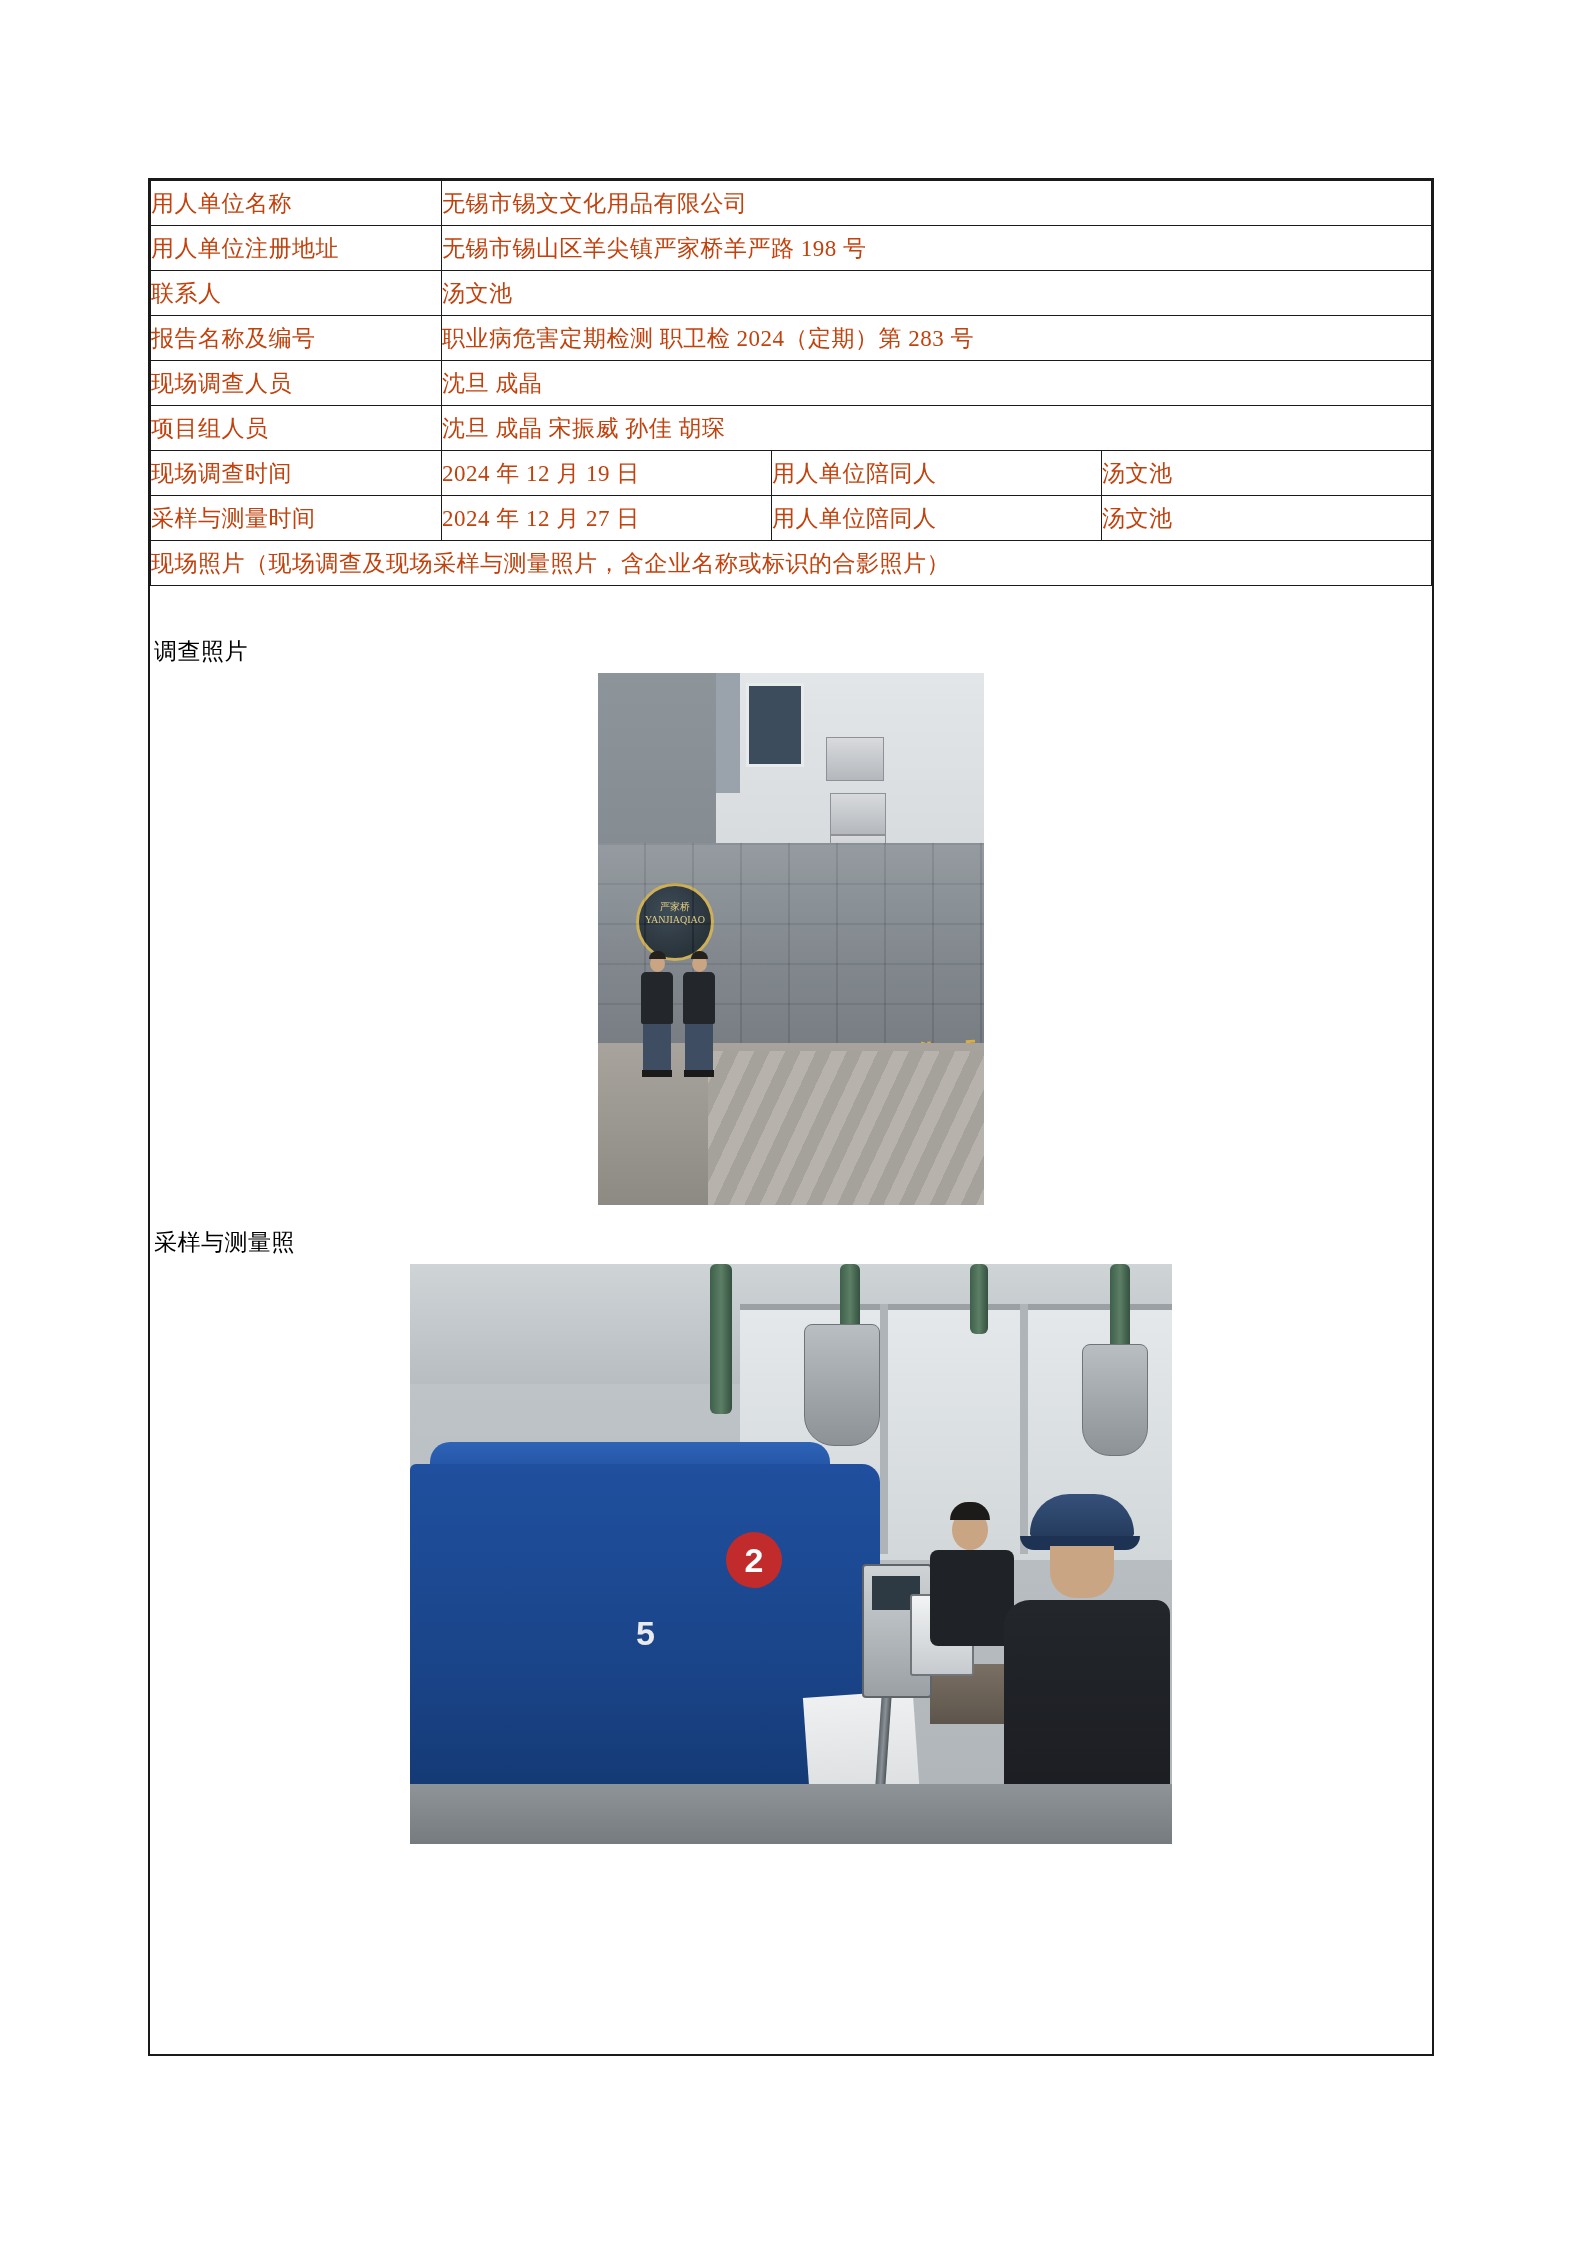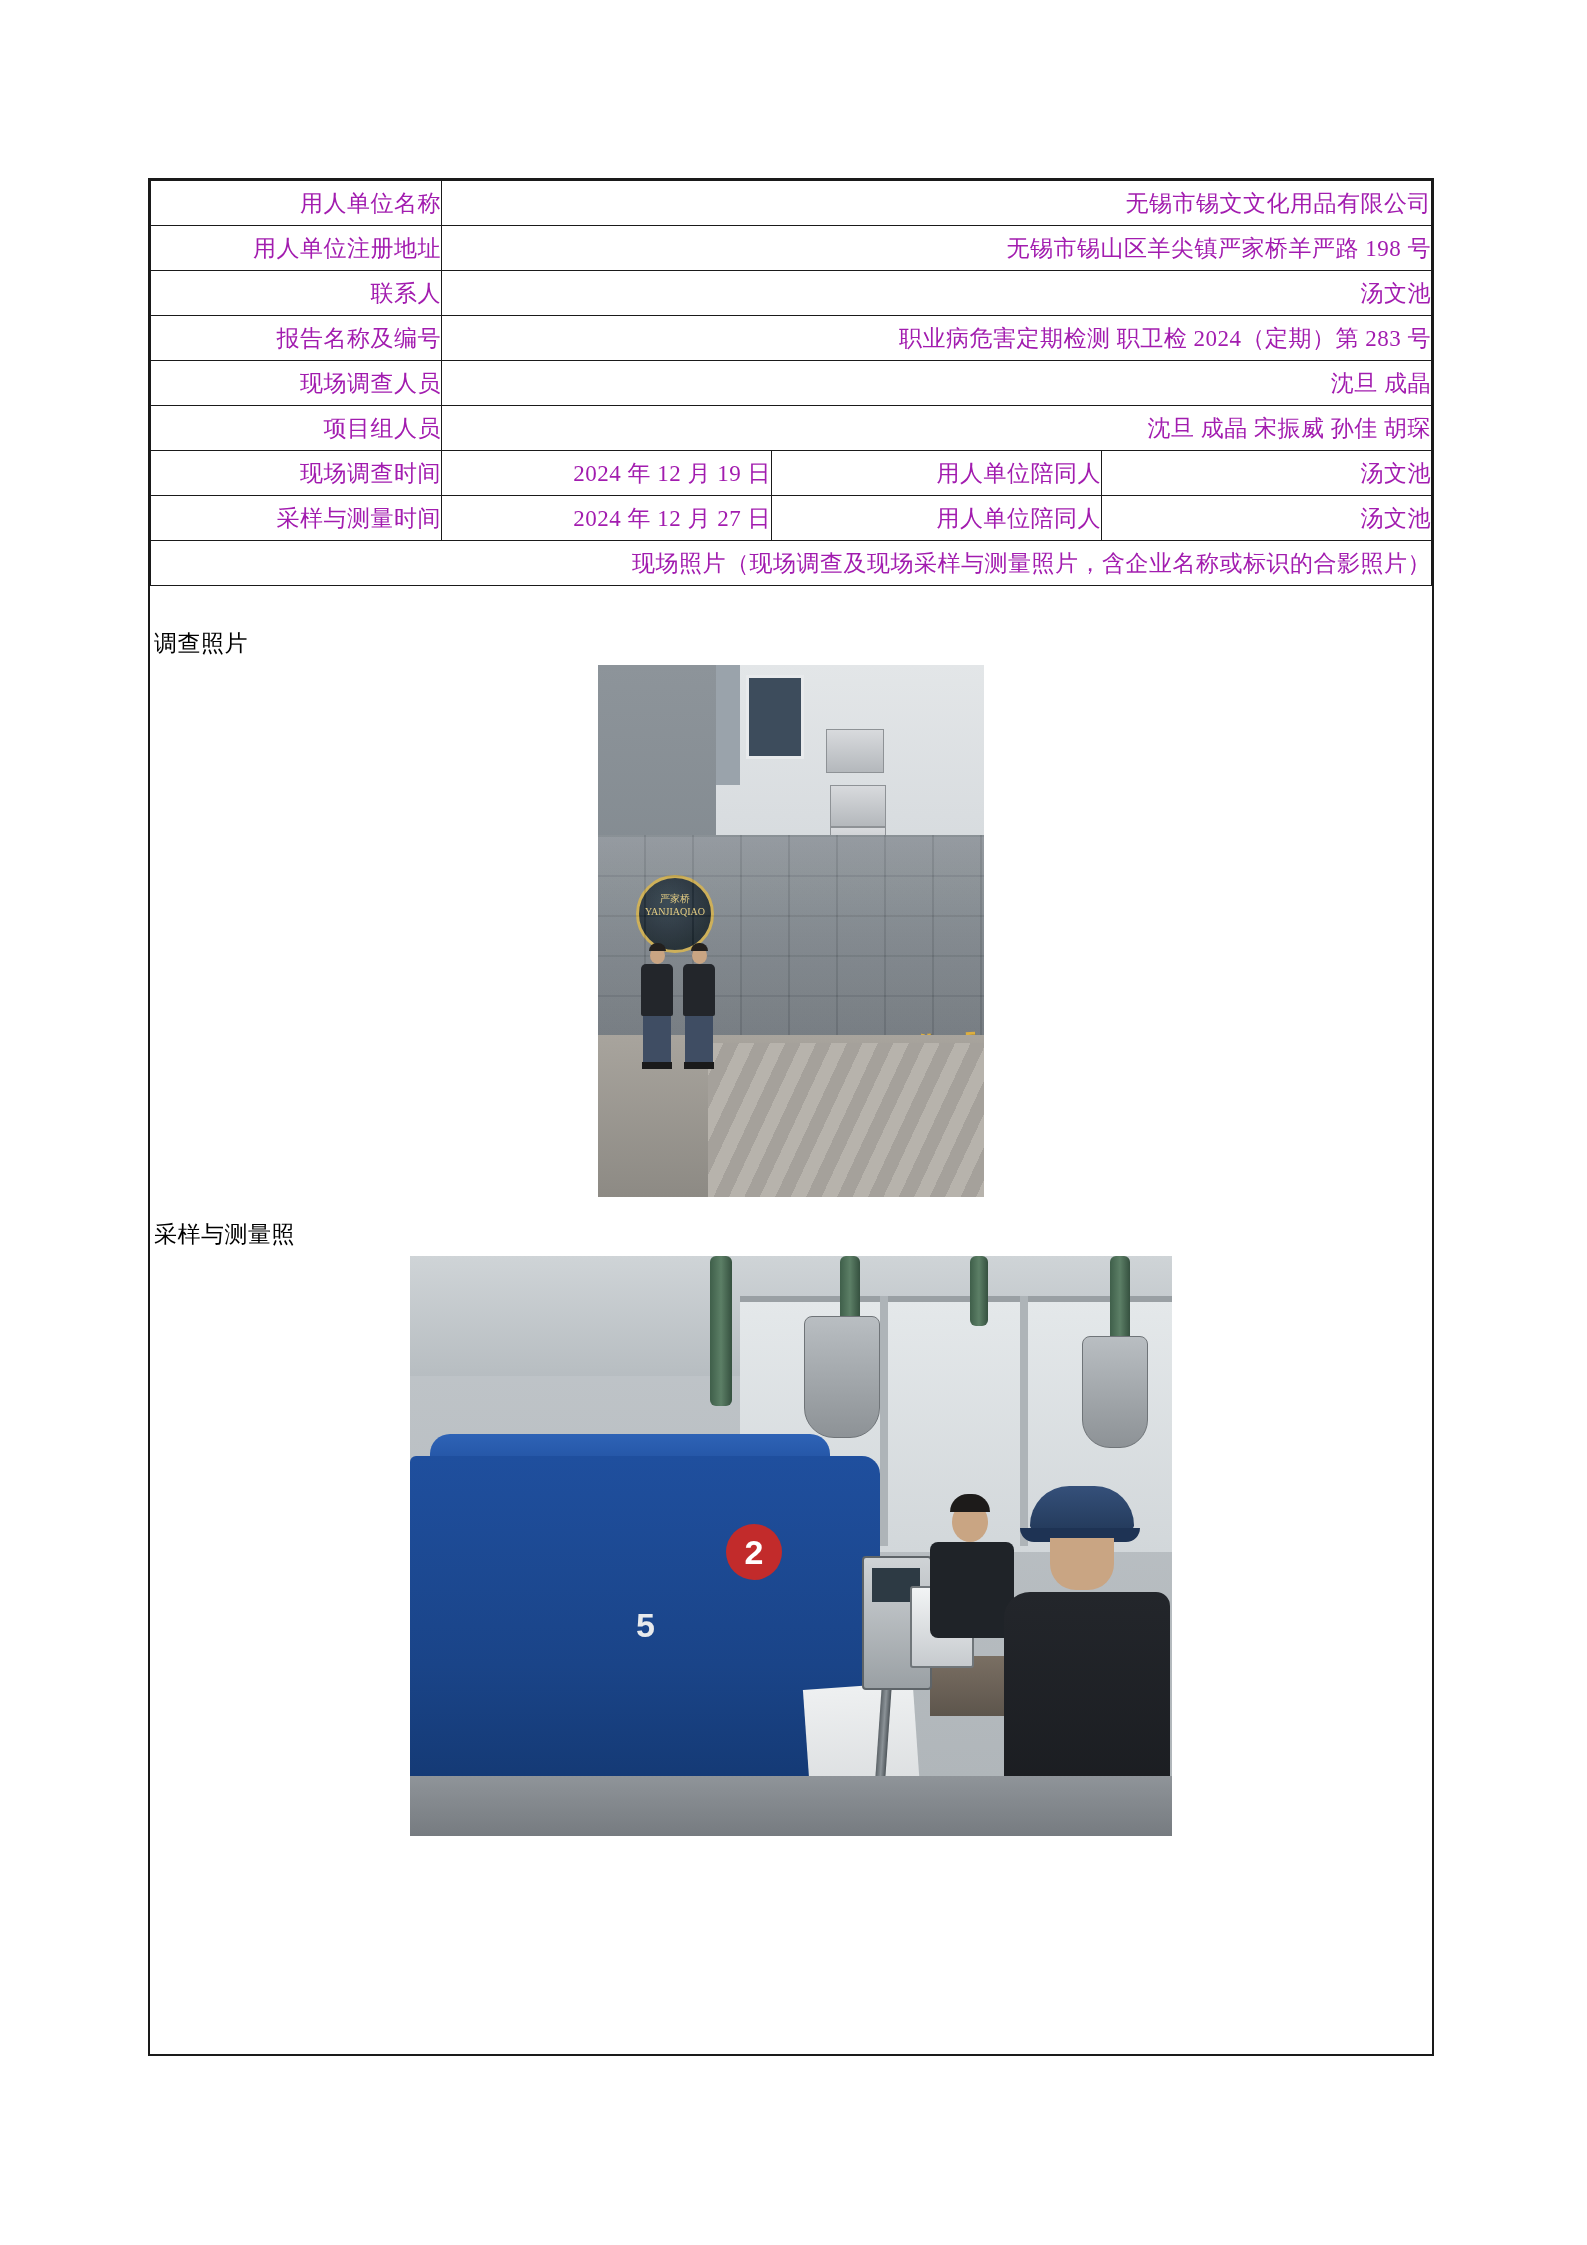--- a/index.html
+++ b/index.html
@@ -38,38 +38,38 @@
     top: 180px;
     width: 1282px;
     border-collapse: collapse;
     table-layout: fixed;
   }
   table.info td {
     border: 1px solid #1a1a1a;
     padding: 0;
     height: 44px;
     font-size: 23px;
-    text-align: right;
+    text-align: left;
     vertical-align: middle;
     font-family: "Liberation Serif", "DejaVu Serif", serif;
-    color: #a21caf;
+    color: #c2410c;
     letter-spacing: 0.5px;
   }
   table.info td.label {
     width: 290px;
   }
   .photos {
     position: absolute;
     left: 150px;
     top: 614px;
     width: 1282px;
   }
   .cap {
     font-size: 23px;
-    margin: 14px 0 0 4px;
+    margin: 22px 0 0 4px;
     letter-spacing: 0.5px;
   }
   .photo-wrap {
     display: flex;
     justify-content: center;
     margin-top: 6px;
   }
   
   .photo1 {
     position: relative;

